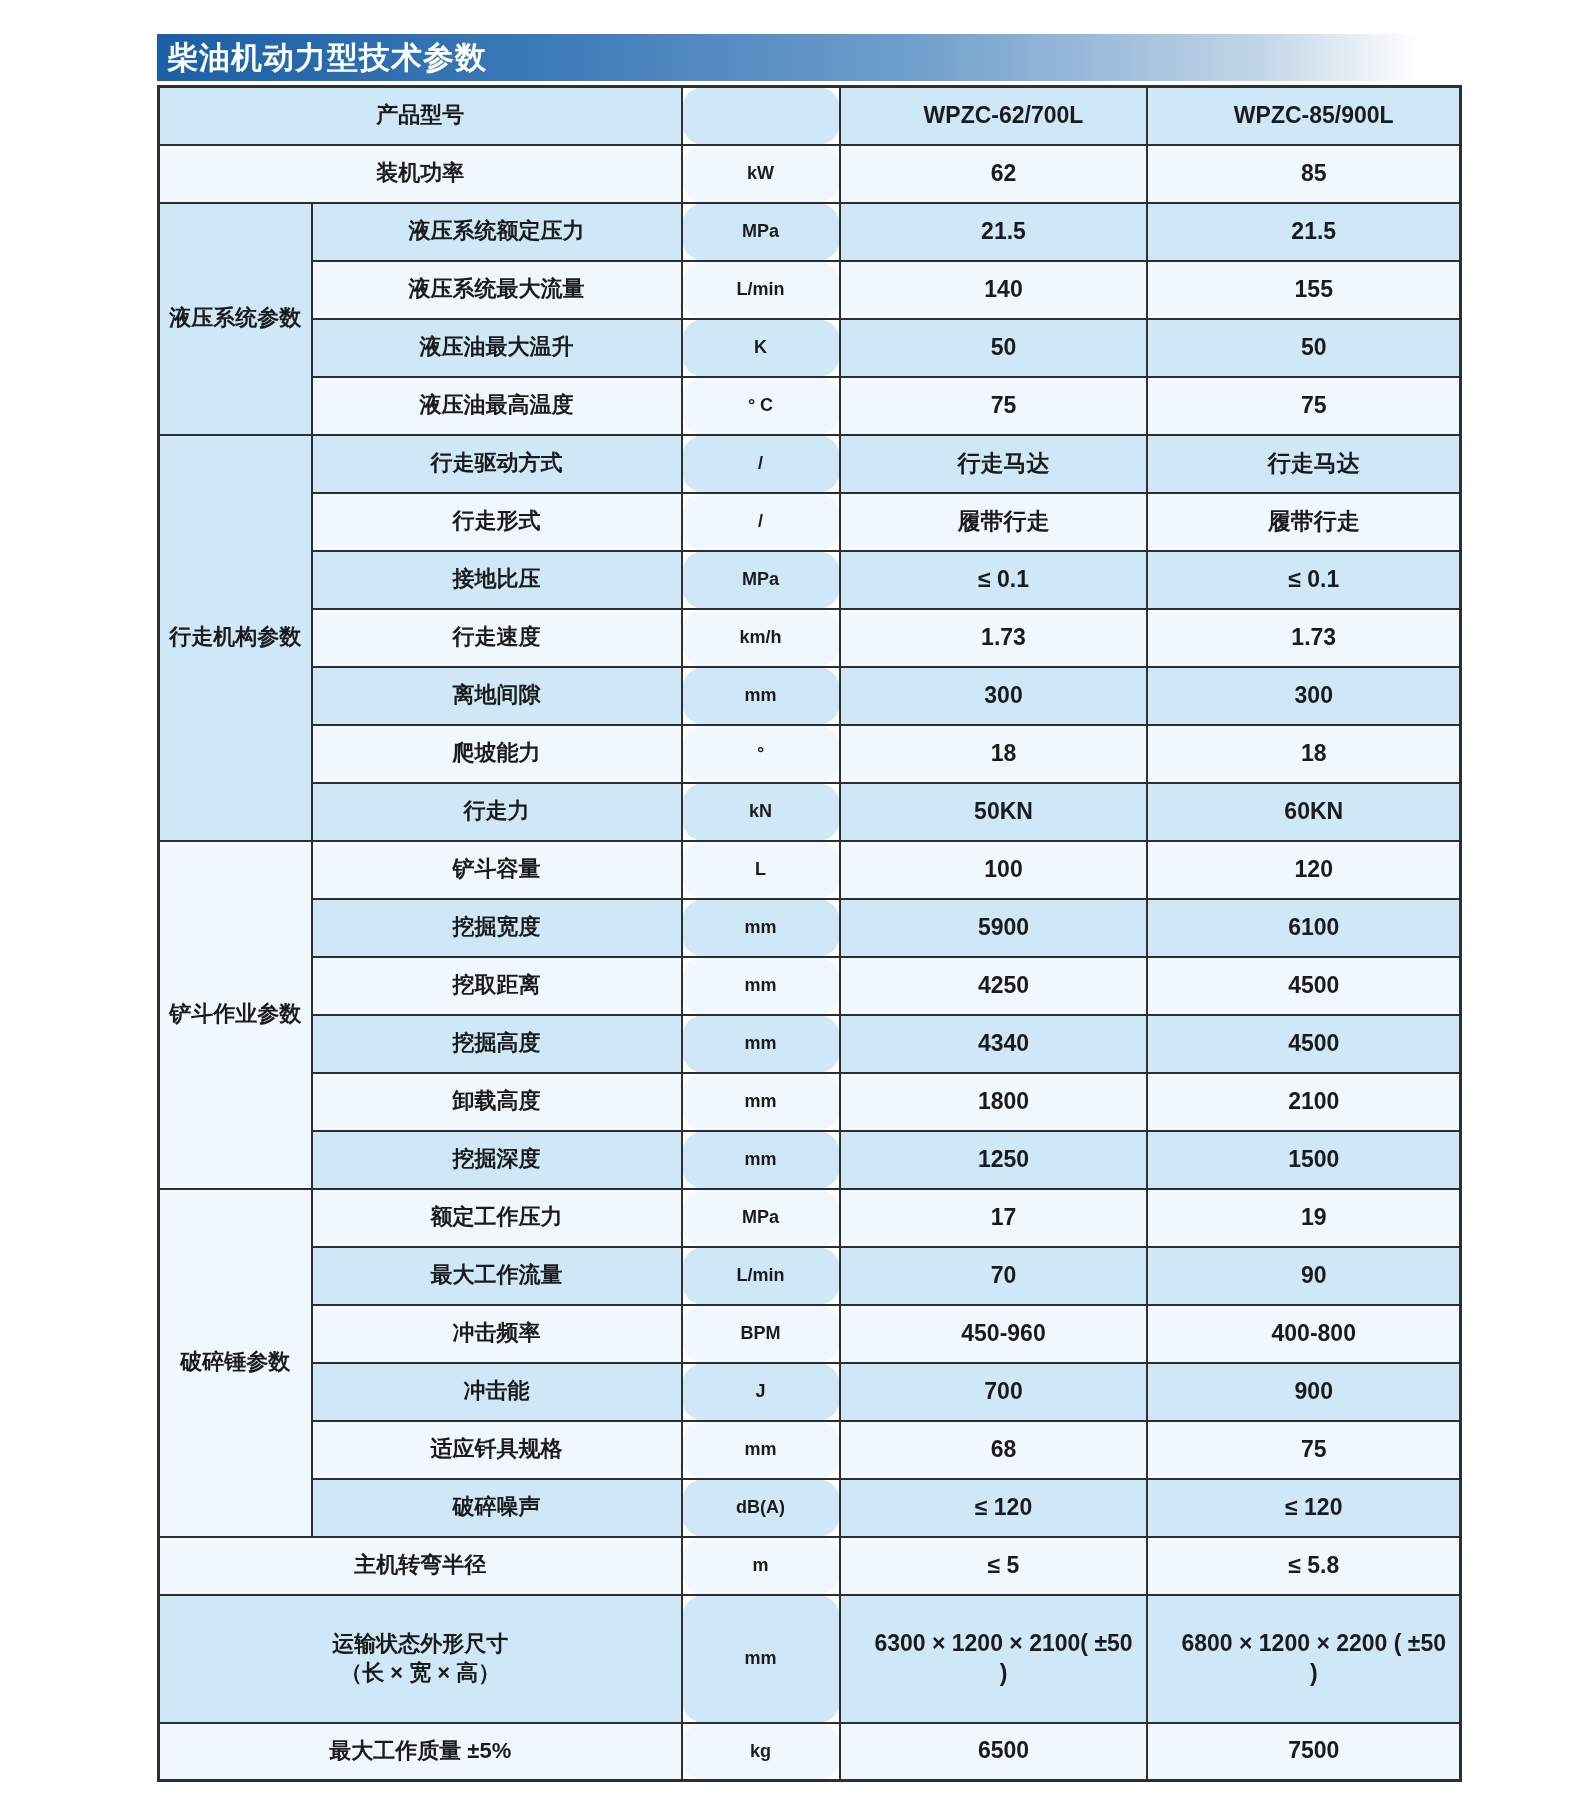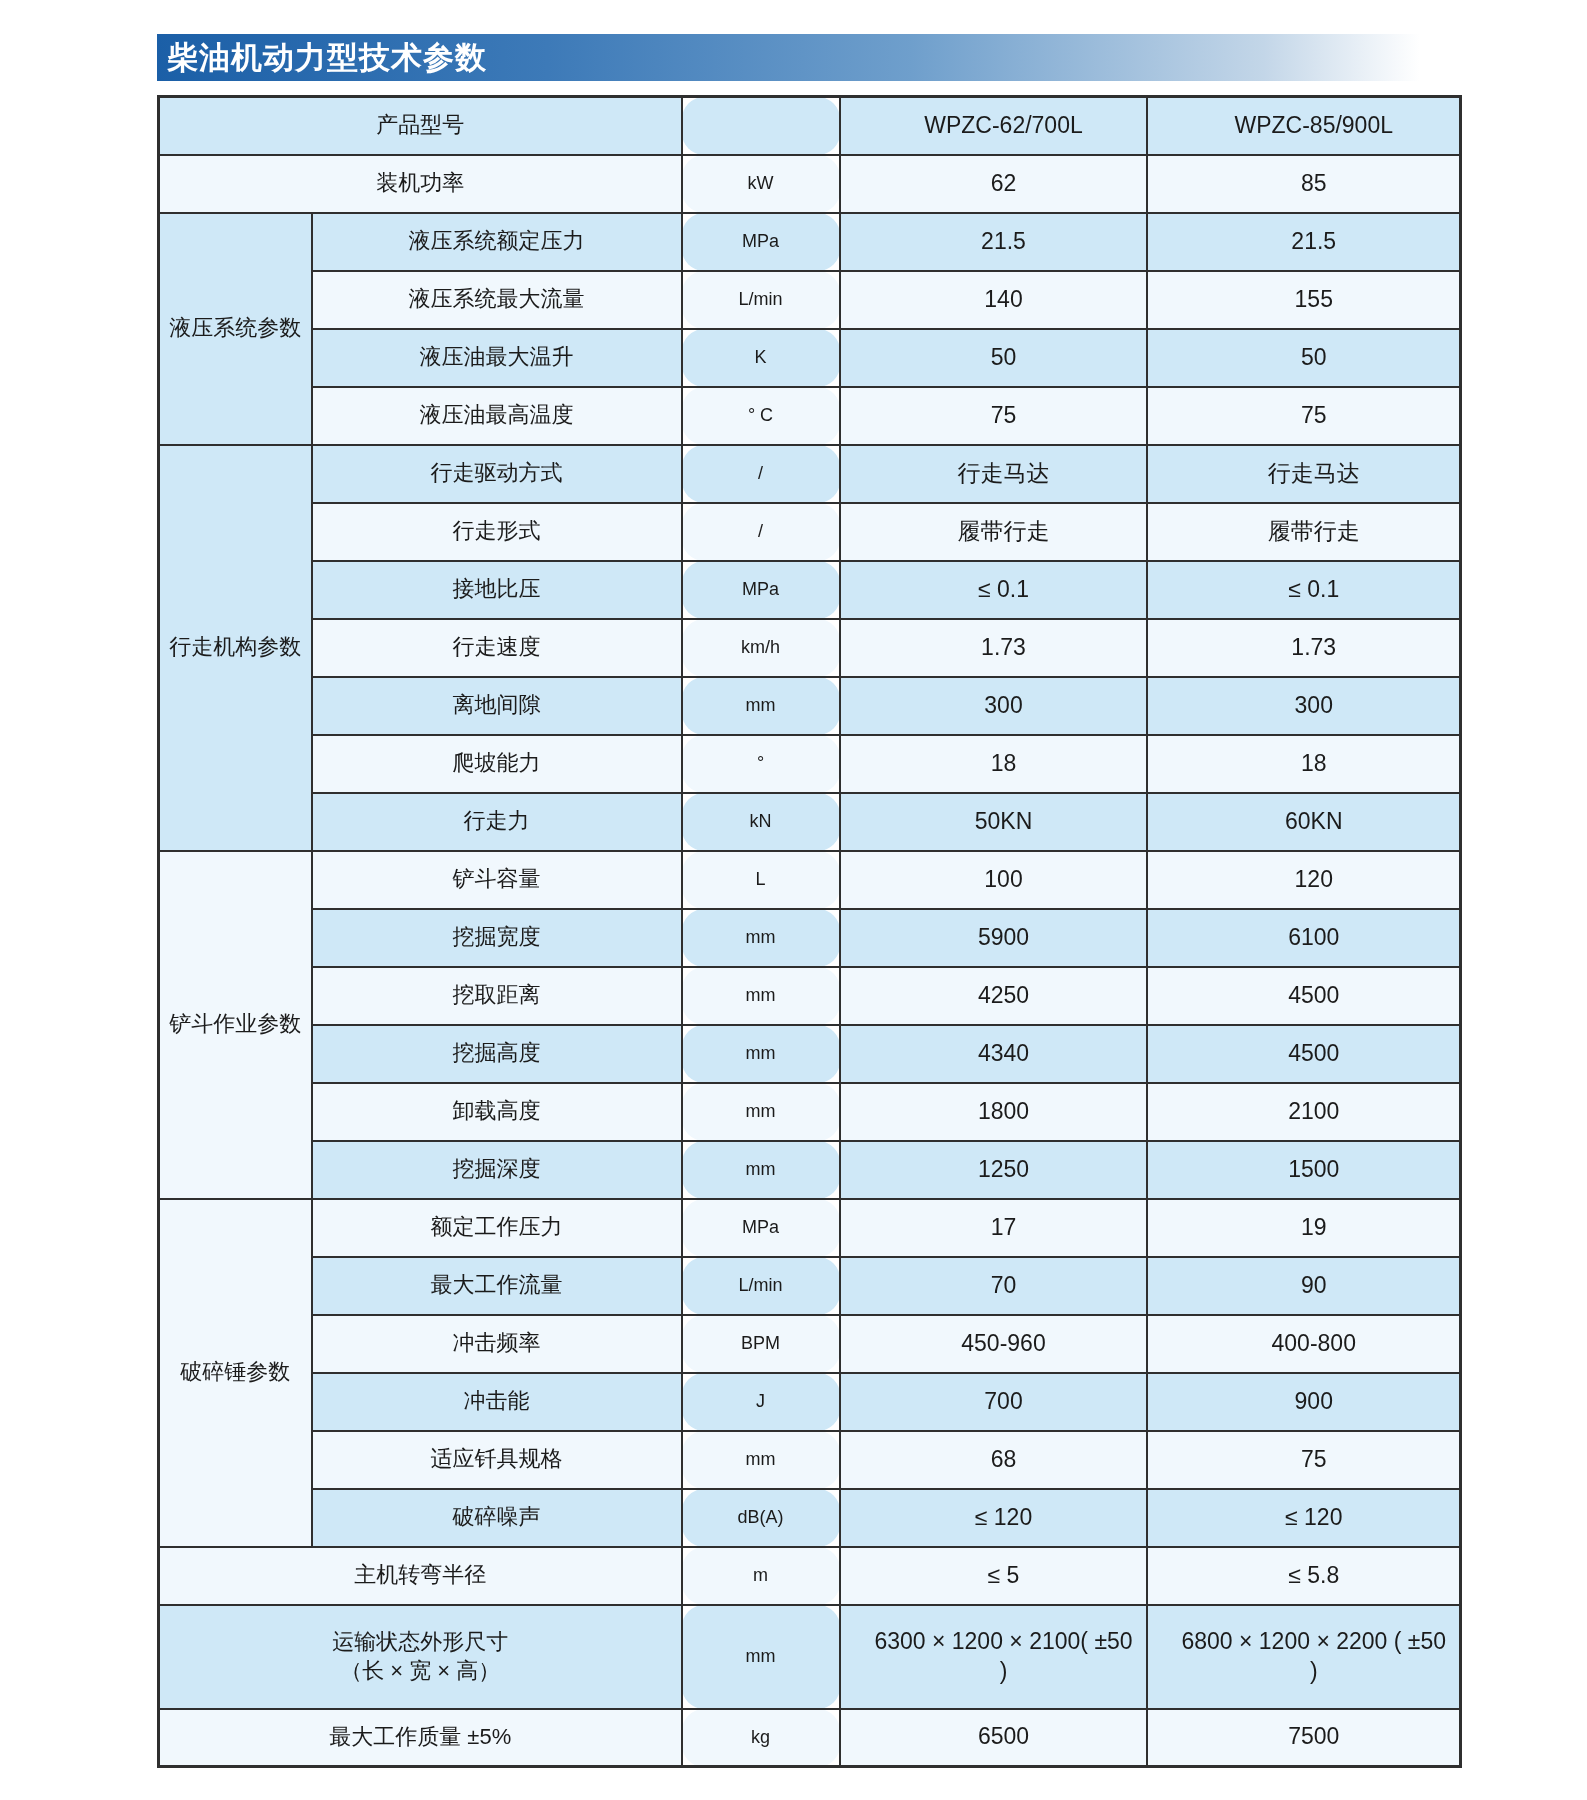--- a/index.html
+++ b/index.html
@@ -13,32 +13,33 @@
     position:absolute;left:157px;top:34px;width:1302px;height:47px;
     display:flex;align-items:center;
     background:linear-gradient(90deg,var(--banner-start) 0%,#3d7ab8 30%,var(--banner-mid) 58%,#c3d6e8 85%,var(--banner-end) 97%);
   }
   .banner .title{
     color:var(--title-color);font-size:31px;font-weight:bold;
     padding-left:10px;letter-spacing:1px;white-space:nowrap;
   }
   
   table.spec{
-    position:absolute;left:157px;top:95px;width:1302px;
+    position:absolute;left:157px;top:85px;width:1302px;
     border-collapse:collapse;table-layout:fixed;
     border:3px solid var(--border-c);
+    font-weight:bold;
   }
   td{
     border:2px solid var(--border-c);
     text-align:center;vertical-align:middle;
     font-size:22px;line-height:1.3;padding:2px 6px;
     overflow:hidden;
   }
   tr{height:58px;}
-  tr.row-tall{height:104px;margin-left:48px;}
+  tr.row-tall{height:128px;margin-left:48px;}
   .row-blue  td{background:var(--row-blue);}
   .row-light td{background:var(--row-light);}
   .label-cell{white-space:pre-line;}
   .value-cell{font-size:23px;padding-left:27px;}
   .unit-cell{font-size:18px;border-radius:22px;}
   .group-cell{font-size:22px;padding:2px 2px;margin-left:37px;}
 </style>
 </head>
 <body style="--row-blue: #cfe8f7; --row-light: #f1f8fd; --border-c: #2f2f2f; --banner-start: #1b5fa7; --banner-mid: #6f9fcc; --banner-end: #ffffff; --title-color: #ffffff;">
 

